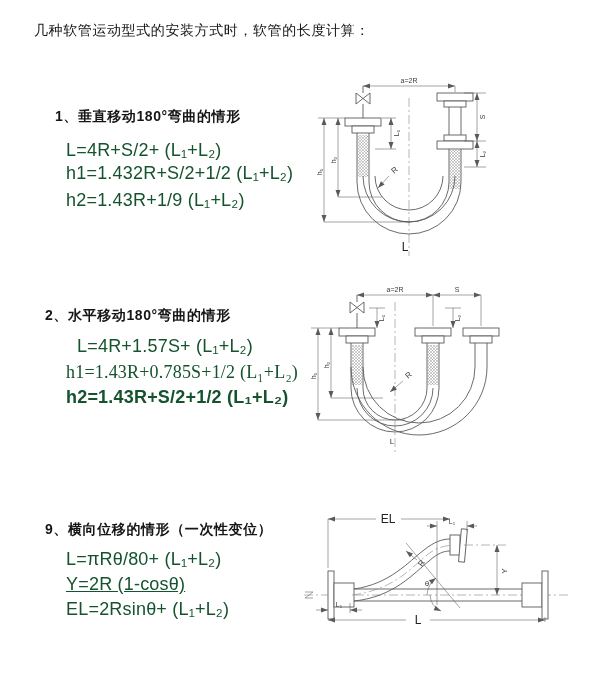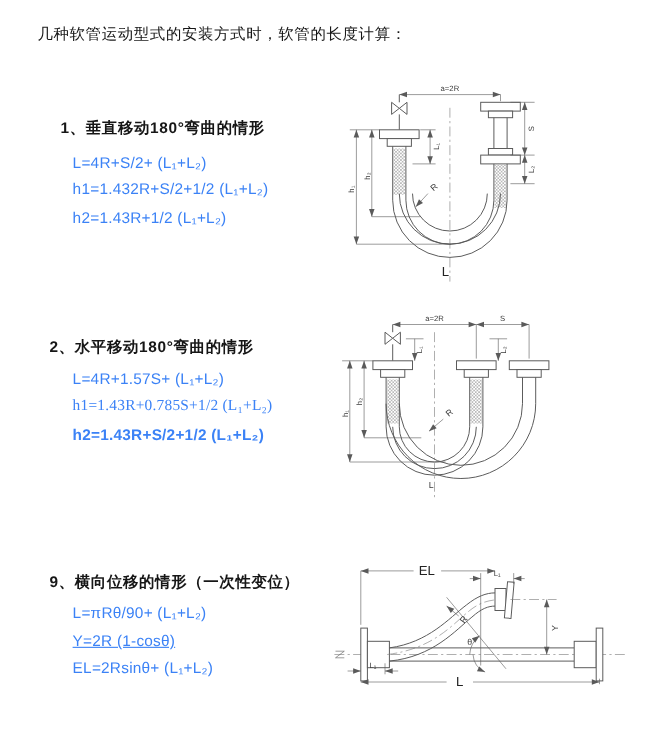--- a/index.html
+++ b/index.html
@@ -10,49 +10,49 @@
   }
   .title{
     position:absolute;left:34px;top:22px;font-size:14px;font-weight:normal;
     letter-spacing:.6px;color:#161616;white-space:nowrap;
   }
   .heading{
     position:absolute;font-size:14px;font-weight:bold;letter-spacing:.6px;
     color:#161616;white-space:nowrap;
   }
   .formula{
-    position:absolute;font-size:14px;letter-spacing:.2px;color:#3b82f6;
+    position:absolute;font-size:18px;letter-spacing:.2px;color:#14532d;
     white-space:nowrap;
   }
   svg{position:absolute;overflow:visible;}
   .ln{stroke:#5a5a5a;stroke-width:.9;fill:none;}
   .fl{stroke:#5a5a5a;stroke-width:.9;fill:#ffffff;}
   .dim{stroke:#5a5a5a;stroke-width:.55;fill:none;}
   .cl{stroke:#7a7a7a;stroke-width:.55;fill:none;stroke-dasharray:9 3 2 3;}
   svg text{fill:#3a3a3a;font-size:7px;font-family:"Liberation Sans","DejaVu Sans",sans-serif;}
   svg text.big{font-size:12px;fill:#222;}
   svg text.md{font-size:8px;}
 </style>
 </head>
 <body>
 
 <div class="title">几种软管运动型式的安装方式时，软管的长度计算：</div>
 
 <div class="heading" style="left:36px;top:108px;margin-left:19px;">1、垂直移动180°弯曲的情形</div>
 <div class="formula" style="left:66px;top:140px;">L=4R+S/2+ (L₁+L₂)</div>
 <div class="formula" style="left:66px;top:163px;">h1=1.432R+S/2+1/2 (L₁+L₂)</div>
-<div class="formula" style="left:66px;top:190px;">h2=1.43R+1/2 (L₁+L₂)</div>
+<div class="formula" style="left:66px;top:190px;">h2=1.43R+1/9 (L₁+L₂)</div>
 
 <div class="heading" style="left:45px;top:307px;">2、水平移动180°弯曲的情形</div>
-<div class="formula" style="left:66px;top:336px;">L=4R+1.57S+ (L₁+L₂)</div>
+<div class="formula" style="left:77px;top:336px;">L=4R+1.57S+ (L₁+L₂)</div>
 <div class="formula" style="left:66px;top:362px;font-family:Liberation Serif, serif;">h1=1.43R+0.785S+1/2 (L₁+L₂)</div>
 <div class="formula" style="left:66px;top:387px;font-weight:bold;">h2=1.43R+S/2+1/2 (L₁+L₂)</div>
 
 <div class="heading" style="left:45px;top:521px;">9、横向位移的情形（一次性变位）</div>
-<div class="formula" style="left:66px;top:549px;">L=πRθ/90+ (L₁+L₂)</div>
+<div class="formula" style="left:66px;top:549px;">L=πRθ/80+ (L₁+L₂)</div>
 <div class="formula" style="left:66px;top:574px;text-decoration:underline;">Y=2R (1-cosθ)</div>
 <div class="formula" style="left:66px;top:599px;text-align:center;">EL=2Rsinθ+ (L₁+L₂)</div>
 
 <svg style="left:312px;top:72px;" width="290" height="195" viewBox="0 0 290 195">
   <defs>
     <marker id="arw1" markerWidth="8" markerHeight="7" refX="7.5" refY="3" orient="auto-start-reverse" markerUnits="userSpaceOnUse">
       <path d="M0.5,0.5 L7.5,3 L0.5,5.5 z" fill="#5a5a5a"></path>
     </marker>
     <pattern id="br1" width="3" height="3" patternUnits="userSpaceOnUse">
       <path d="M0,3 l3,-3 M0,0 l3,3" stroke="#8a8a8a" stroke-width="0.45"></path>

